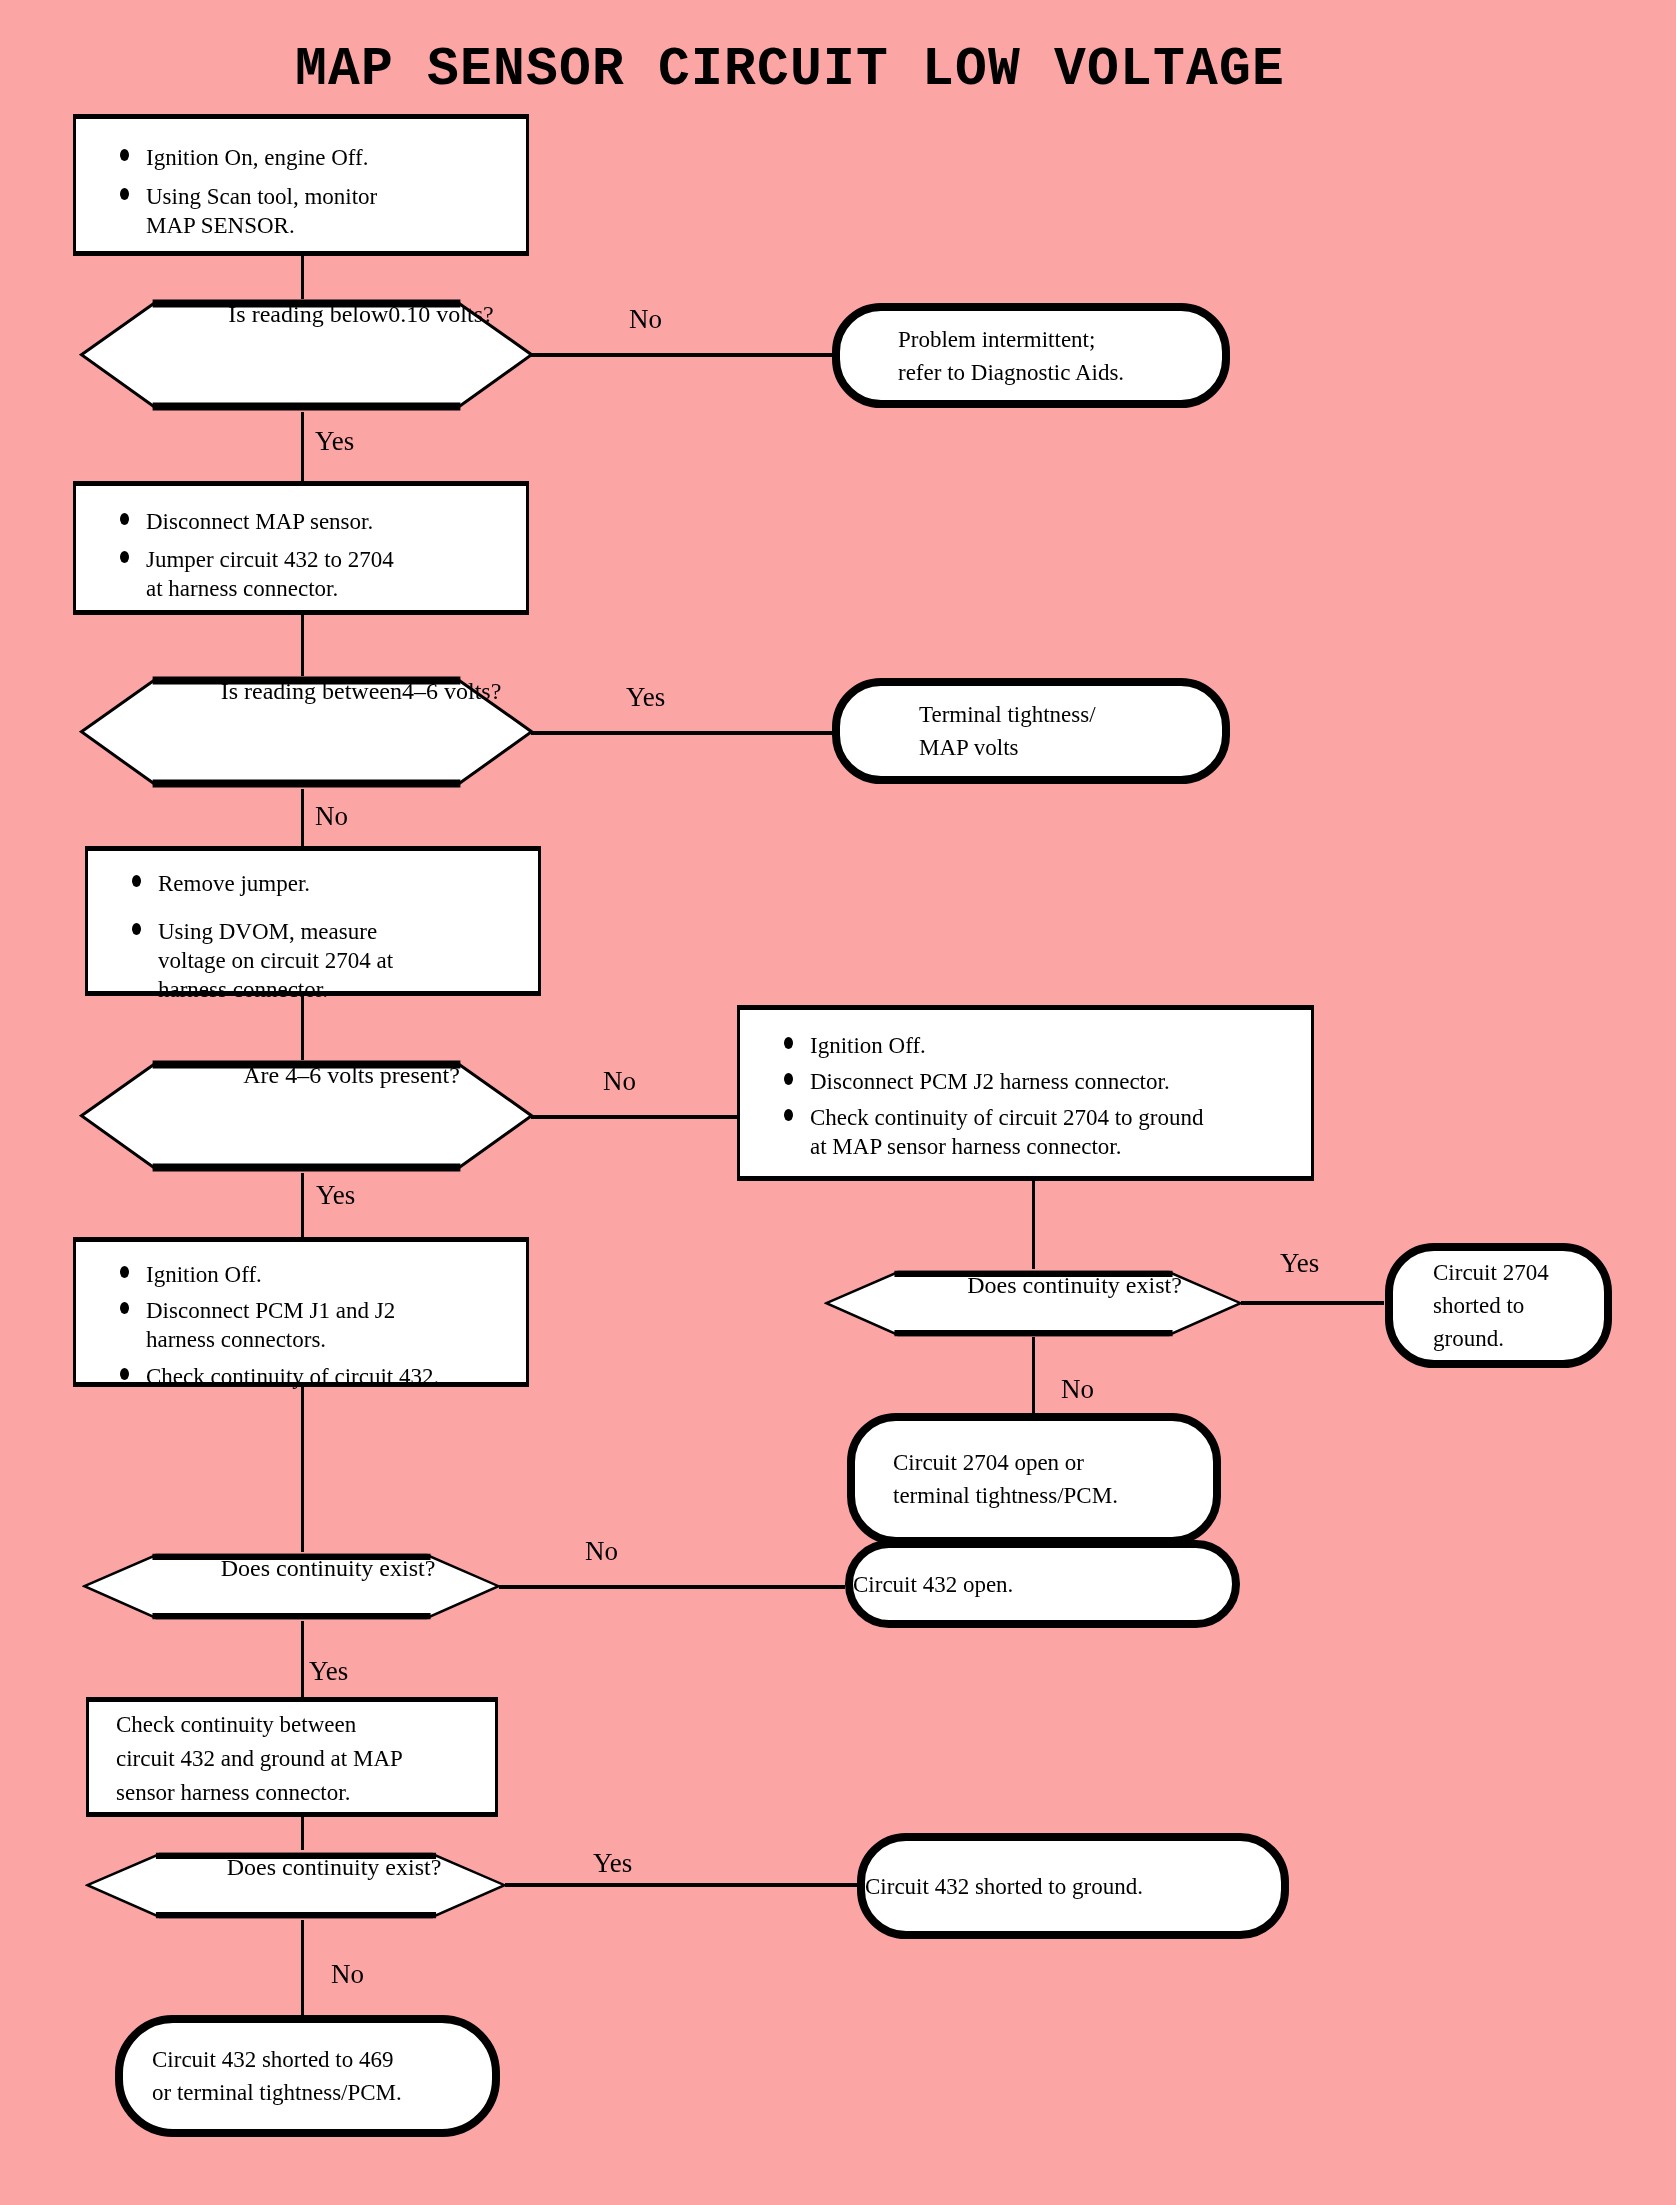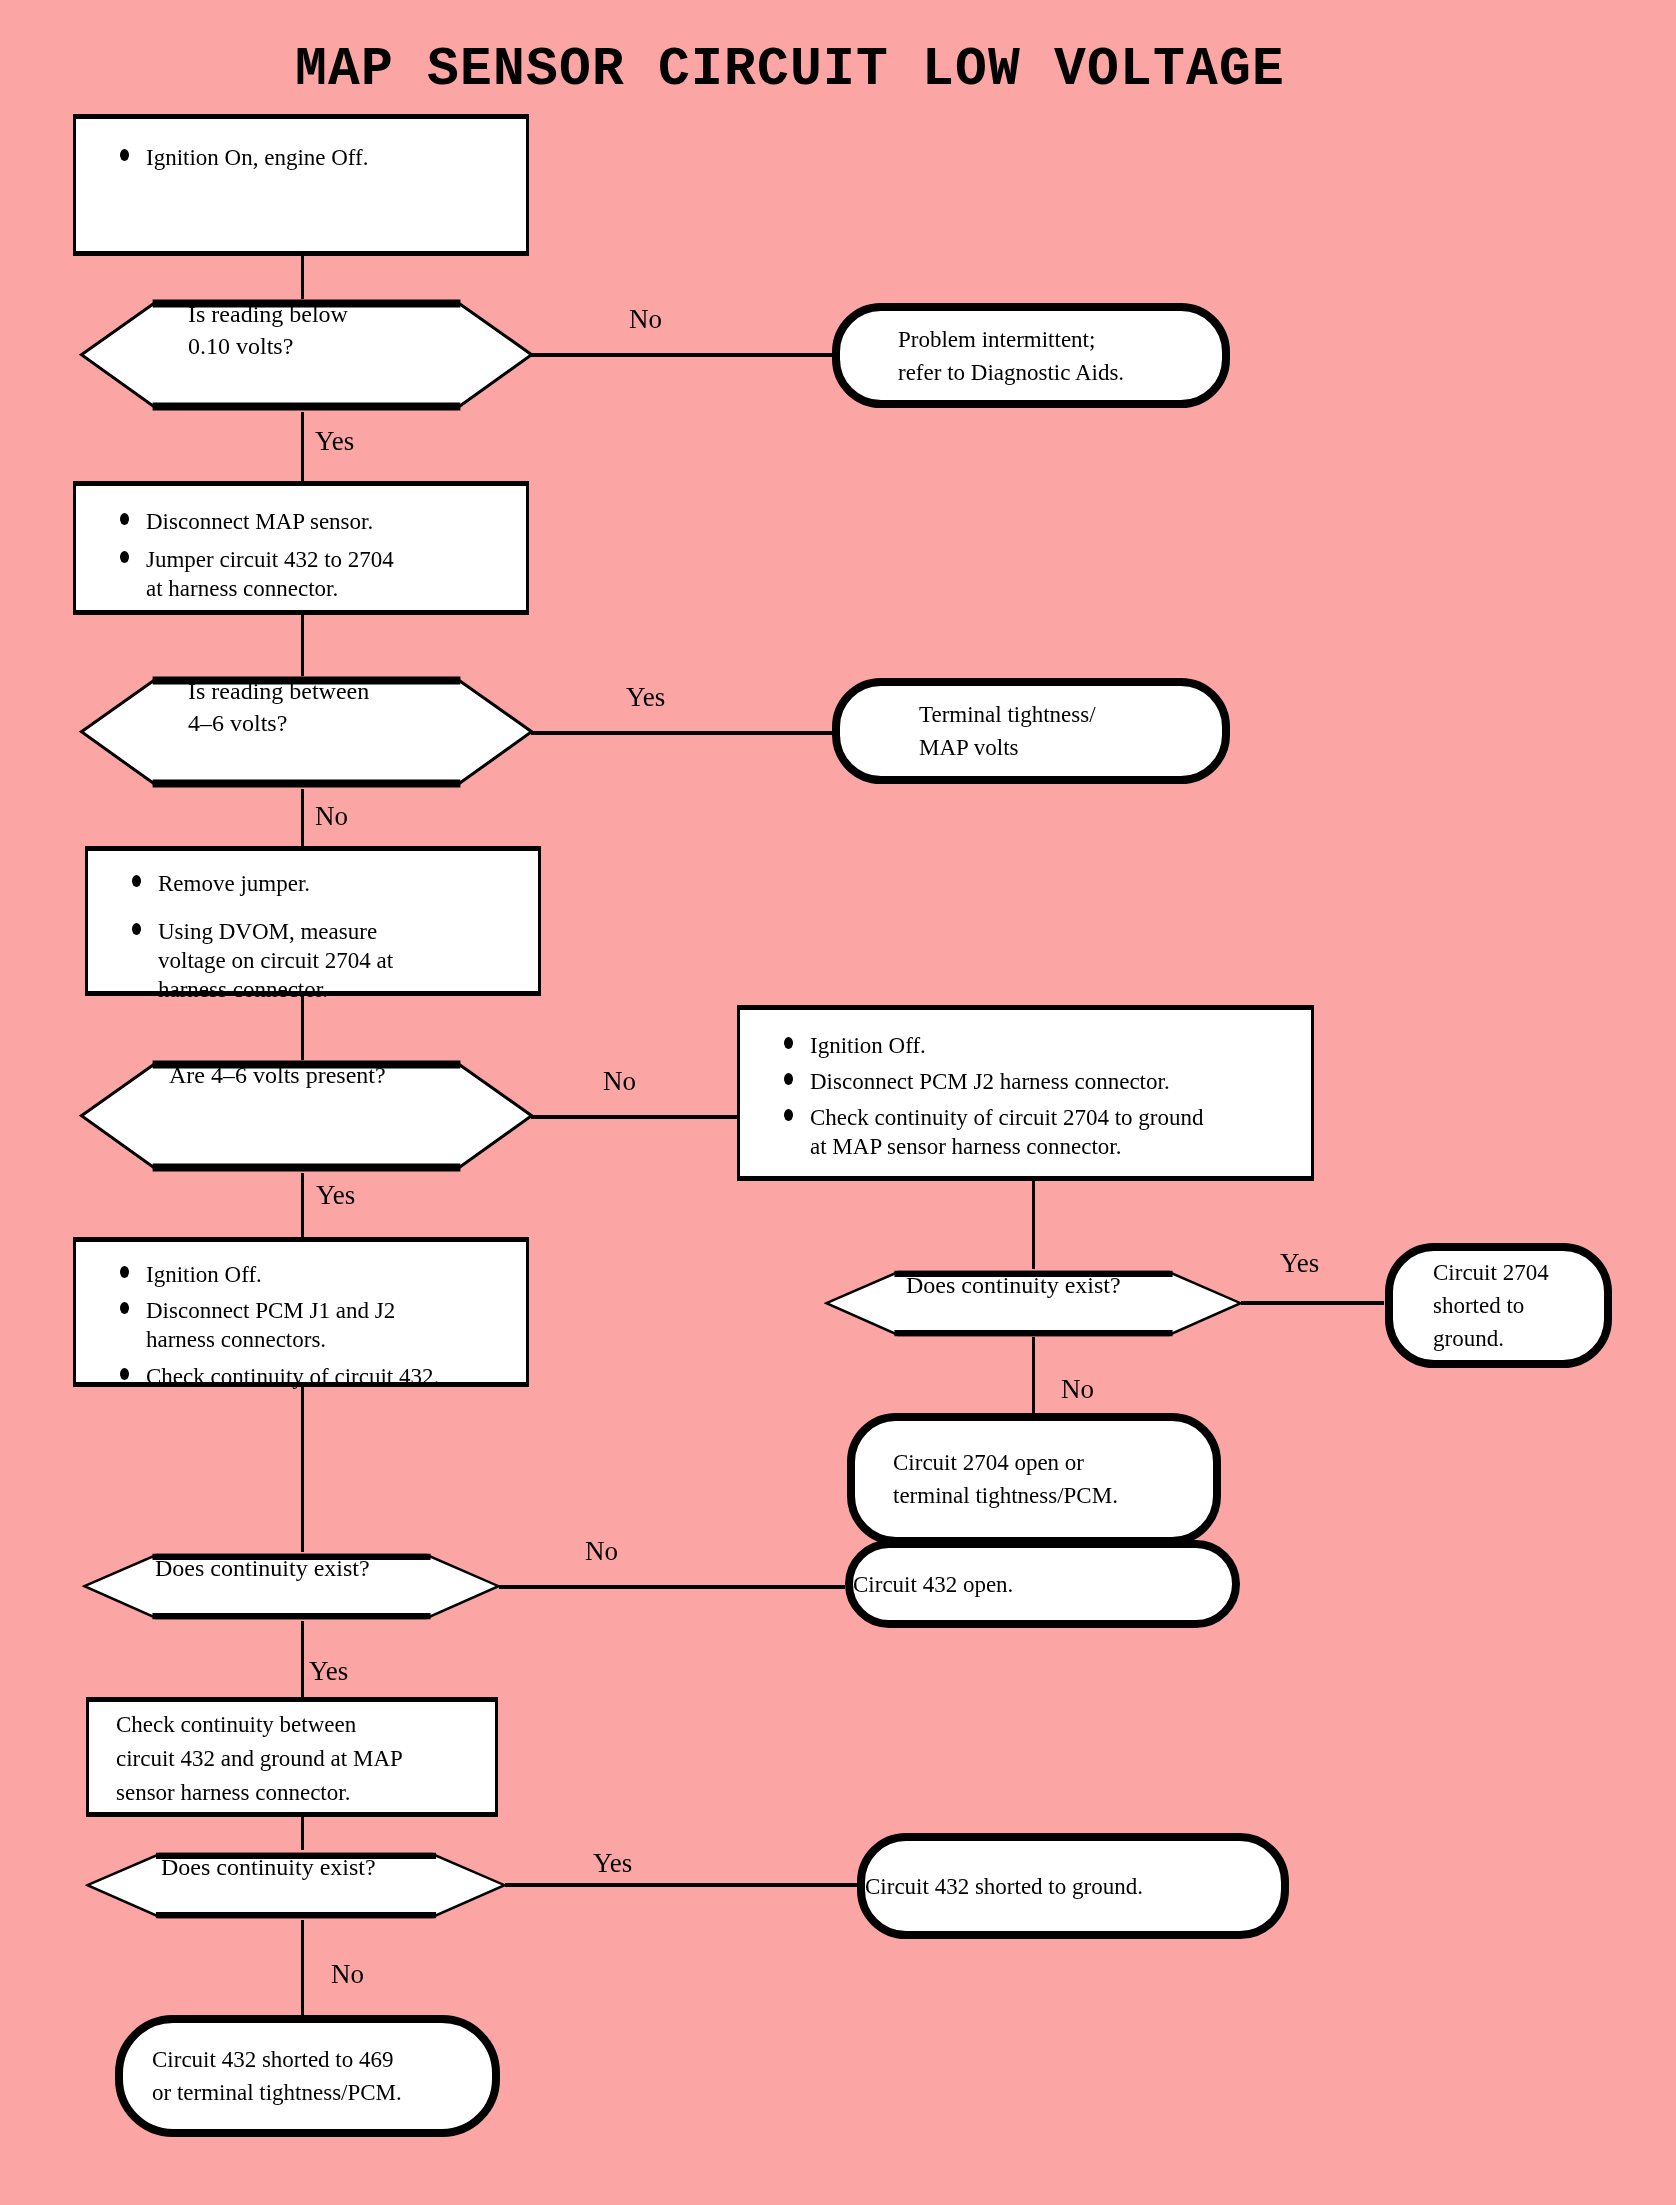--- a/index.html
+++ b/index.html
@@ -11,21 +11,21 @@
   .line{position:absolute;background:#000;}
   .process{position:absolute;box-sizing:border-box;background:#fff;border:solid #000;
            border-width:5.5px 3px;display:flex;flex-direction:column;gap:9.7px;padding-top:24px;}
   .bullet-item{position:relative;padding-left:70px;font-family:Liberation Serif, serif;}
   .dot{position:absolute;left:44px;top:6px;width:9px;height:12px;border-radius:50%;background:#000;}
   .tline{font-size:23px;line-height:29px;white-space:nowrap;}
   .plainbox{padding-left:27px;padding-top:6px;gap:0;}
   .plainbox .tline{line-height:34px;}
   .hex{position:absolute;}
   .hex svg{position:absolute;left:0;top:0;width:100%;height:100%;}
-  .hex-text{position:absolute;inset:0;display:flex;flex-direction:column;font-family:Liberation Serif, serif;}
+  .hex-text{position:absolute;inset:0;display:flex;flex-direction:row;justify-content:center;font-family:Liberation Serif, serif;}
   .hex-text .tline{font-size:24px;line-height:32px;}
   .terminal{position:absolute;box-sizing:border-box;background:#fff;border:8px solid #000;
             border-radius:49px;display:flex;flex-direction:column;justify-content:center;}
   .terminal .tline{font-size:23px;line-height:33px;}
   .centered{align-items:flex-start;}
   .edge-label{position:absolute;font-size:27px;line-height:32px;}
 </style>
 </head>
 <body>
 
@@ -63,20 +63,25 @@
   <div class="edge-label" style="left:585px;top:1535px">No</div>
   <div class="edge-label" style="left:309px;top:1655px">Yes</div>
   <div class="edge-label" style="left:593px;top:1847px">Yes</div>
   <div class="edge-label" style="left:331px;top:1958px">No</div>
 
   <div class="process" style="left:73px;top:114px;width:456px;height:142px">
     <div class="bullet-item">
       <span class="dot"></span>
       <div class="tline">Ignition On, engine Off.</div>
     </div>
+    <div class="bullet-item">
+      <span class="dot"></span>
+      <div class="tline">Using Scan tool, monitor</div>
+      <div class="tline">MAP SENSOR.</div>
+    </div>
   </div>
 
   <div class="hex" style="left:79px;top:298px;width:455px;height:114px">
     <svg viewBox="0 0 748 187" preserveAspectRatio="none">
       <polygon points="4,93 127,6 621,6 744,93 621,181 127,181" fill="#fff" stroke="#000" stroke-width="5"></polygon>
       <line x1="121" y1="9" x2="627" y2="9" stroke="#000" stroke-width="13"></line>
       <line x1="121" y1="178" x2="627" y2="178" stroke="#000" stroke-width="13"></line>
     </svg>
     <div class="hex-text" style="padding-left:109px">
       <div class="tline">Is reading below</div>

